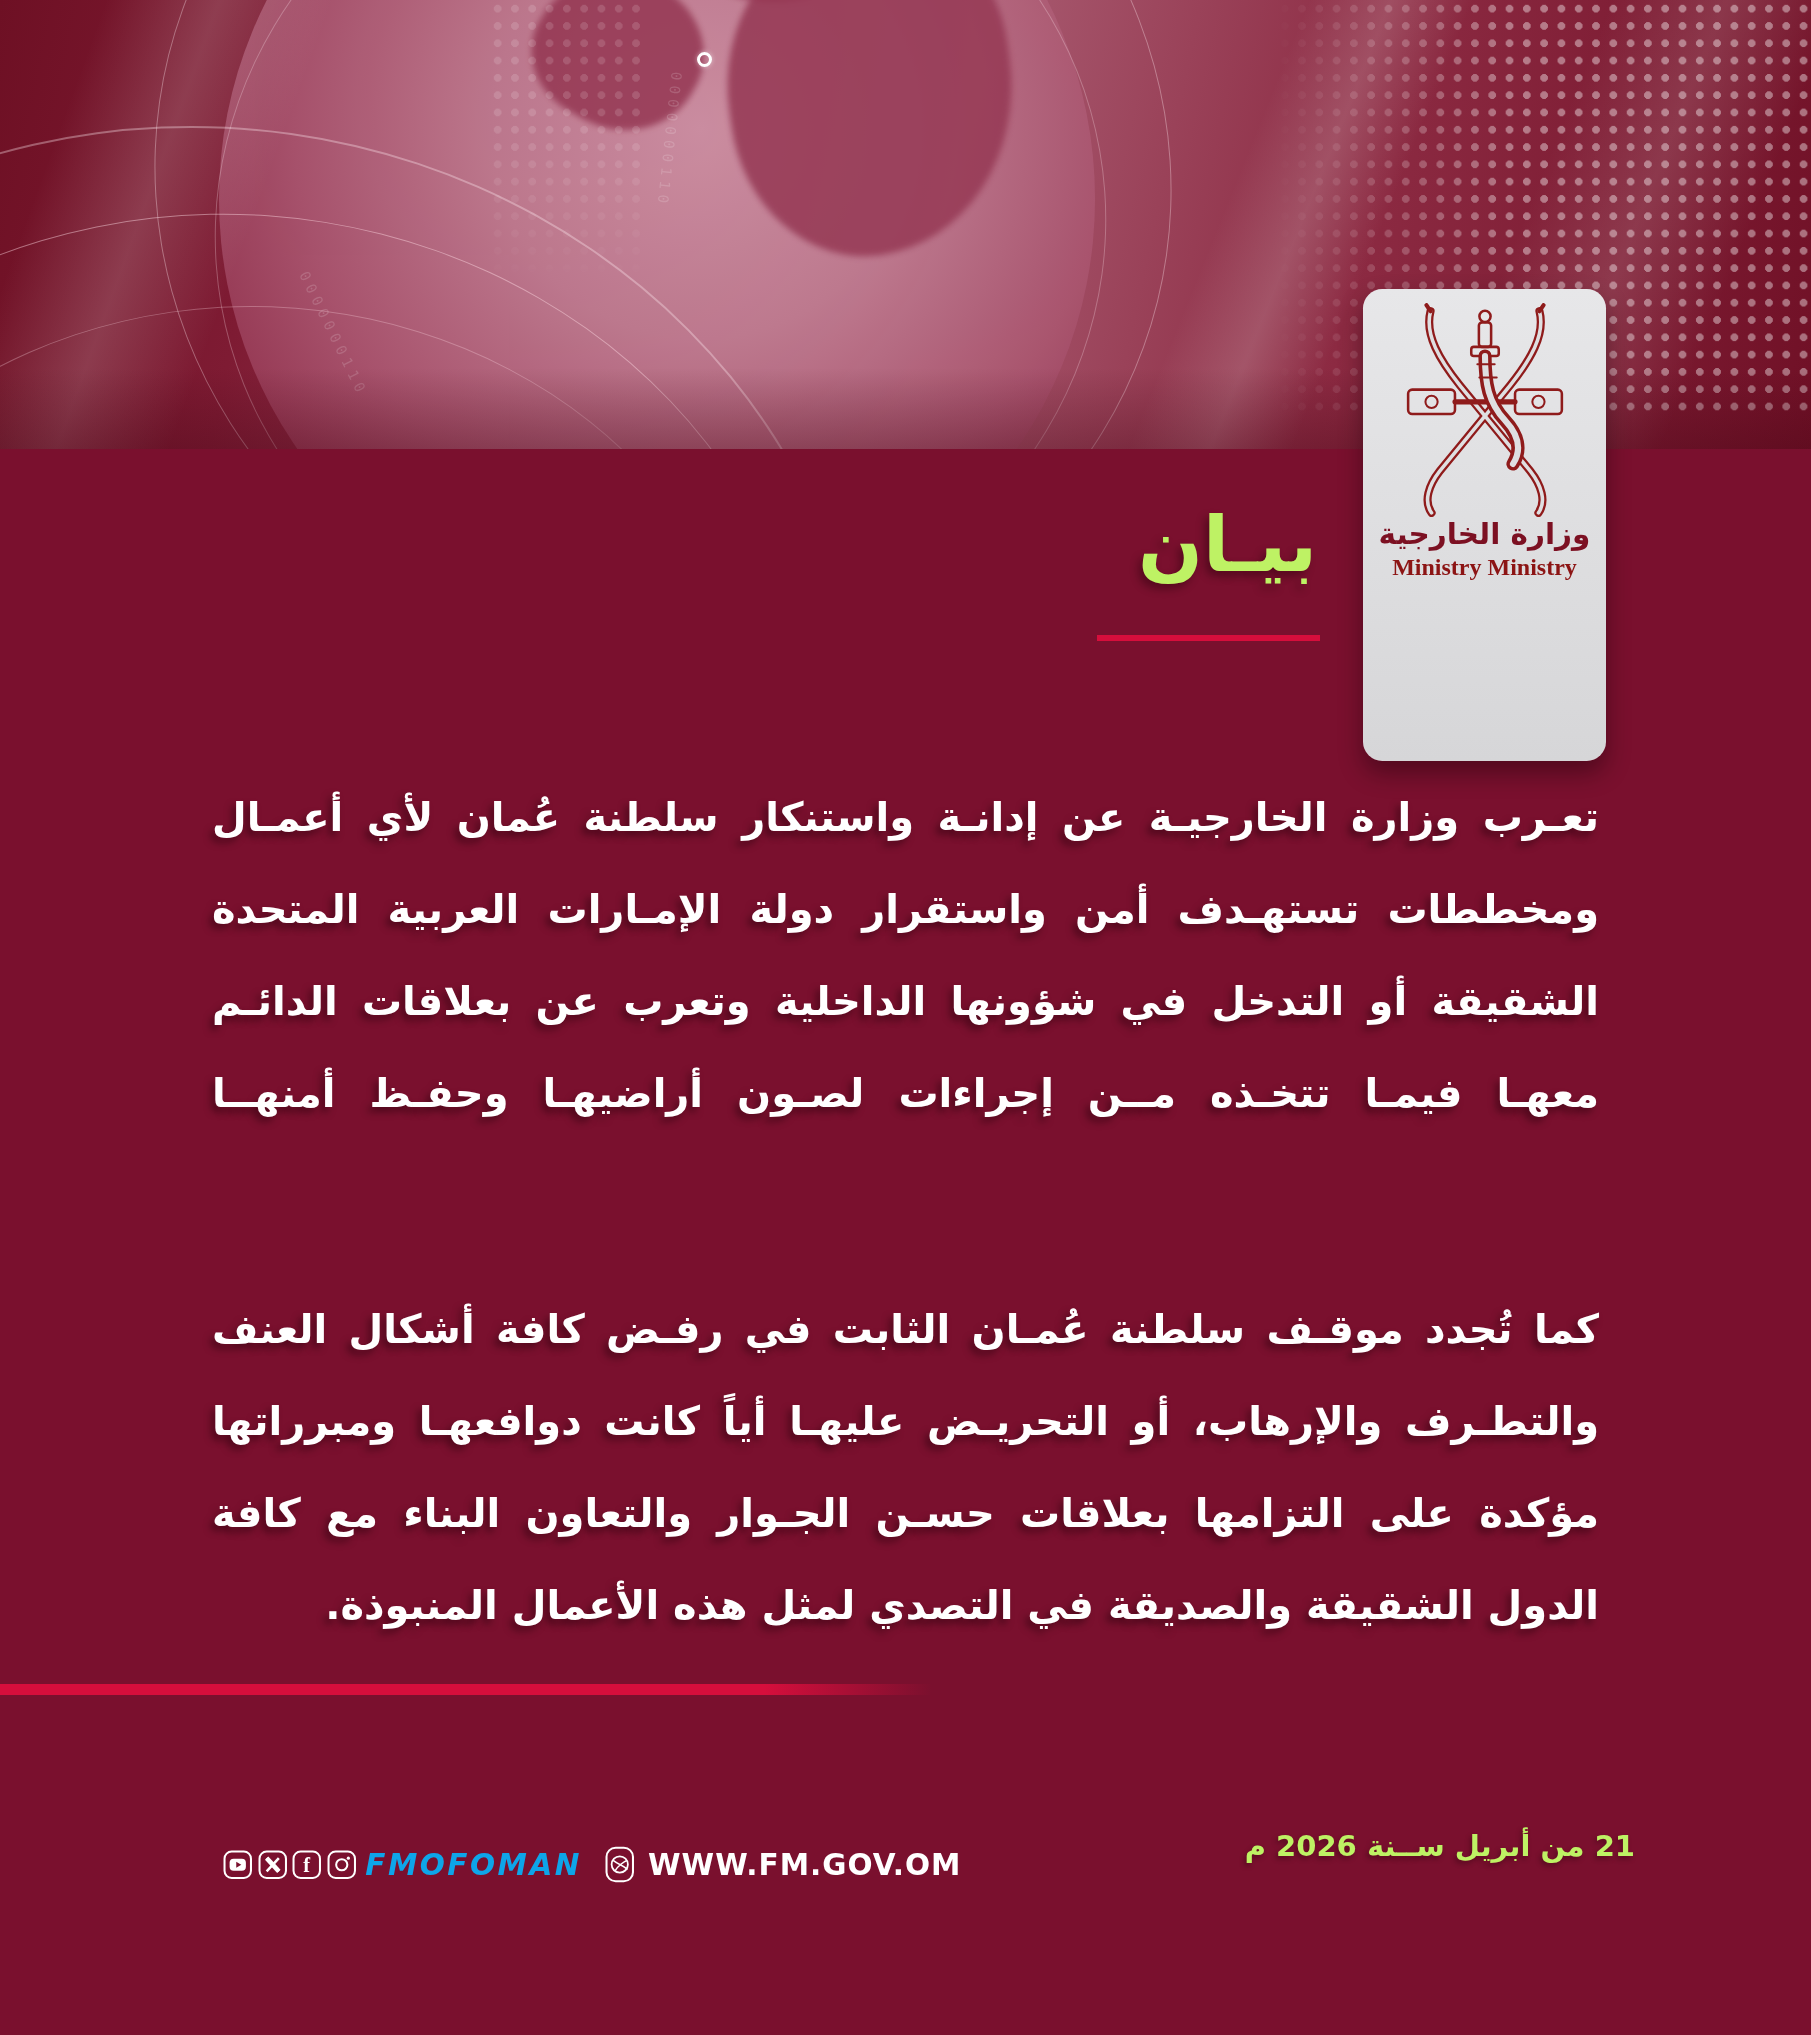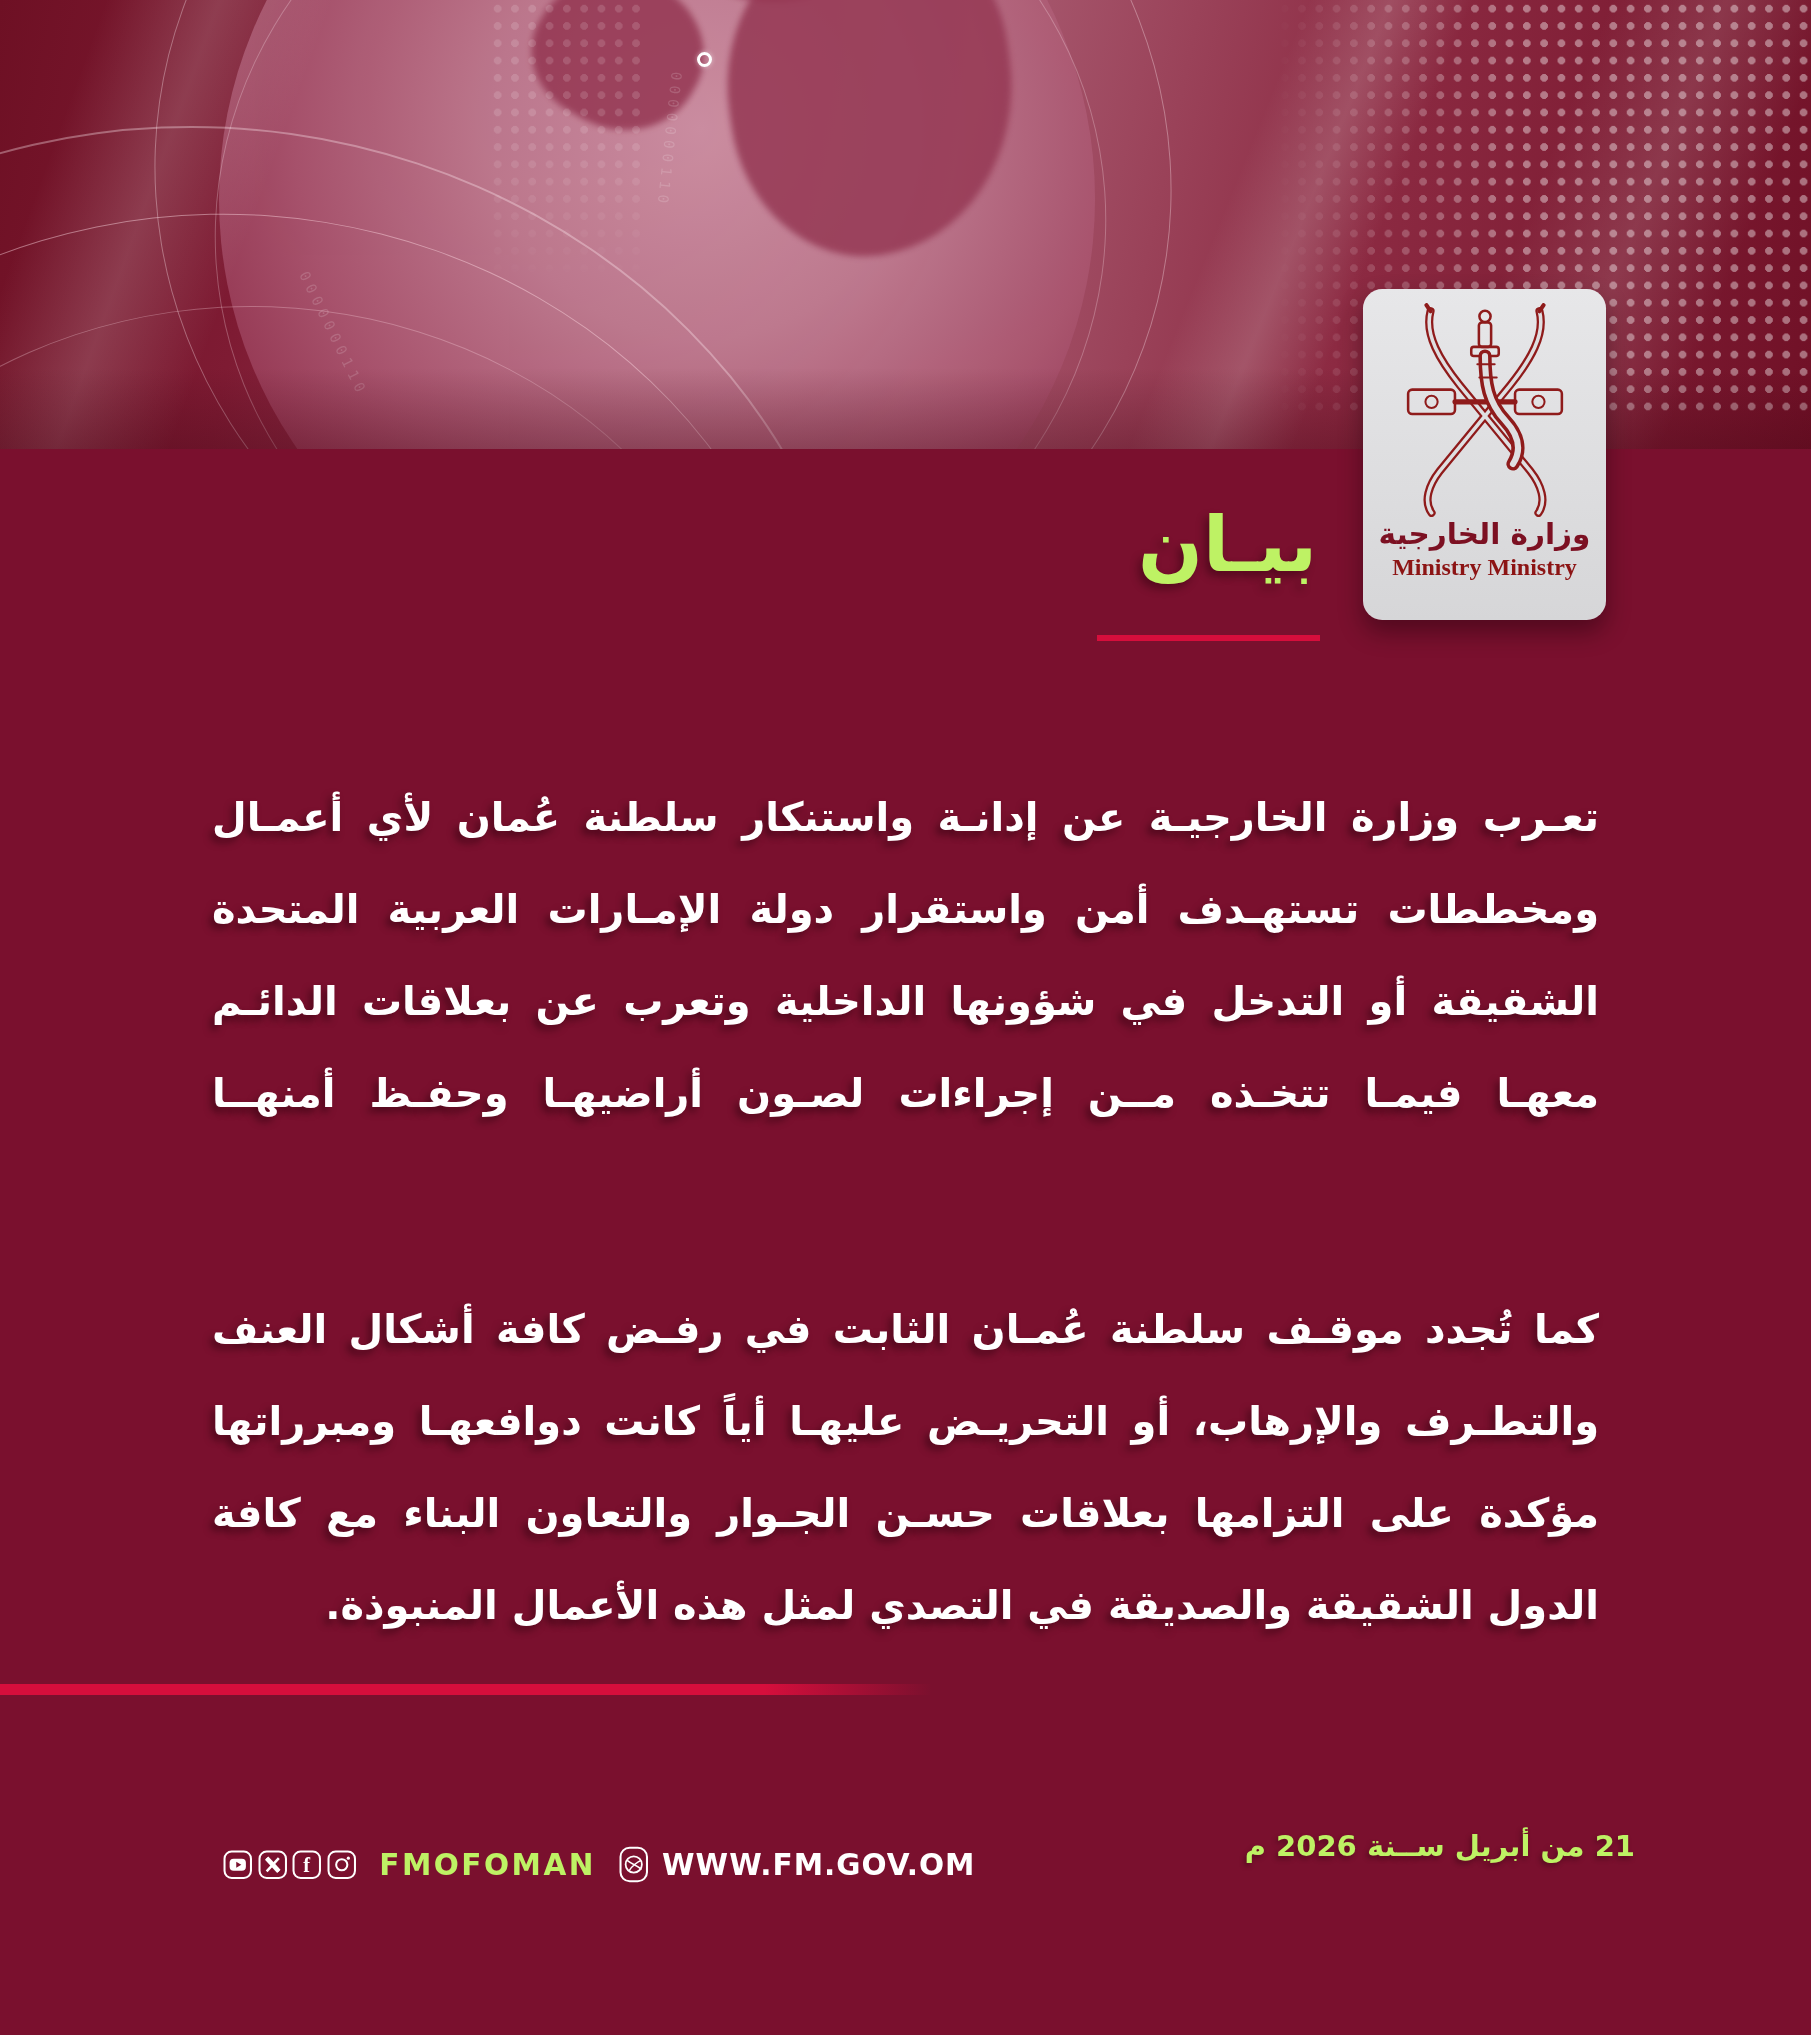--- a/index.html
+++ b/index.html
@@ -39,21 +39,21 @@
         -webkit-mask-image:linear-gradient(to bottom,#000 40%,transparent 100%);
         mask-image:linear-gradient(to bottom,#000 40%,transparent 100%);}
   .binary{position:absolute;font-family:"DejaVu Sans Mono",monospace;font-size:14.3px;
           color:rgba(255,255,255,.16);letter-spacing:5.1px;white-space:nowrap;}
   .binary.b1{left:265px;top:326px;transform:rotate(64deg);}
   .binary.b2{left:601px;top:132px;transform:rotate(96deg);}
   .ring{position:absolute;left:697px;top:52px;width:9.2px;height:9.2px;border:3.1px solid #ffffff;
         border-radius:50%;box-shadow:0 0 5.1px rgba(255,255,255,.5);}
 
   
-  .logo-card{position:absolute;left:1363px;top:289px;width:243px;height:331px;border-radius:19.3px;
+  .logo-card{position:absolute;left:1363px;top:289px;width:243px;height:472px;border-radius:19.3px;
              background:linear-gradient(to bottom,#e7e7e9 0%,#dddddf 60%,#d6d6d8 100%);
              box-shadow:0 11.2px 23.4px rgba(30,0,10,.45);z-index:5;
              display:flex;flex-direction:column;align-items:center;}
   .emblem{margin-top:14.3px;}
   .calligraphy{margin-top:1px;color:#7c1022;font-size:29.5px;font-weight:700;line-height:1.1;
                font-family:"DejaVu Sans",sans-serif;}
   .ministry-en{margin-top:3.1px;color:#8c1414;font-size:24px;font-weight:700;
                font-family:"Liberation Serif","DejaVu Serif",serif;}
 
   
@@ -73,21 +73,21 @@
   .p2{top:1283px;}
 
   
   .accent-bar{position:absolute;left:0;top:1684px;width:932px;height:10.7px;
          background:linear-gradient(to right,#d60e3c 0%,#d60e3c 82%,rgba(214,14,60,0) 100%);}
 
   
   .footer-left{position:absolute;left:223px;top:1846px;display:flex;align-items:center;z-index:3;}
   .icon{display:block;}
   .icon + .icon{margin-left:5.1px;}
-  .handle{margin-left:23px;color:#bef264;font-size:29.5px;font-weight:700;letter-spacing:2.5px;}
+  .handle{margin-left:9px;color:#0ea5e9;font-size:29.5px;font-weight:700;letter-spacing:2.5px;font-style:italic;}
   .site-icon{margin-left:23.4px;}
   .website{margin-left:13.2px;color:#fff;font-size:29.5px;font-weight:700;letter-spacing:1px;}
   .footer-date{position:absolute;right:176px;top:1829px;color:#bef264;font-size:29px;font-weight:700;
          direction:rtl;z-index:3;text-shadow:-2px 3.1px 5.1px rgba(40,0,12,.4);}
 </style>
 </head>
 <body>
 
 <div class="page">
 

